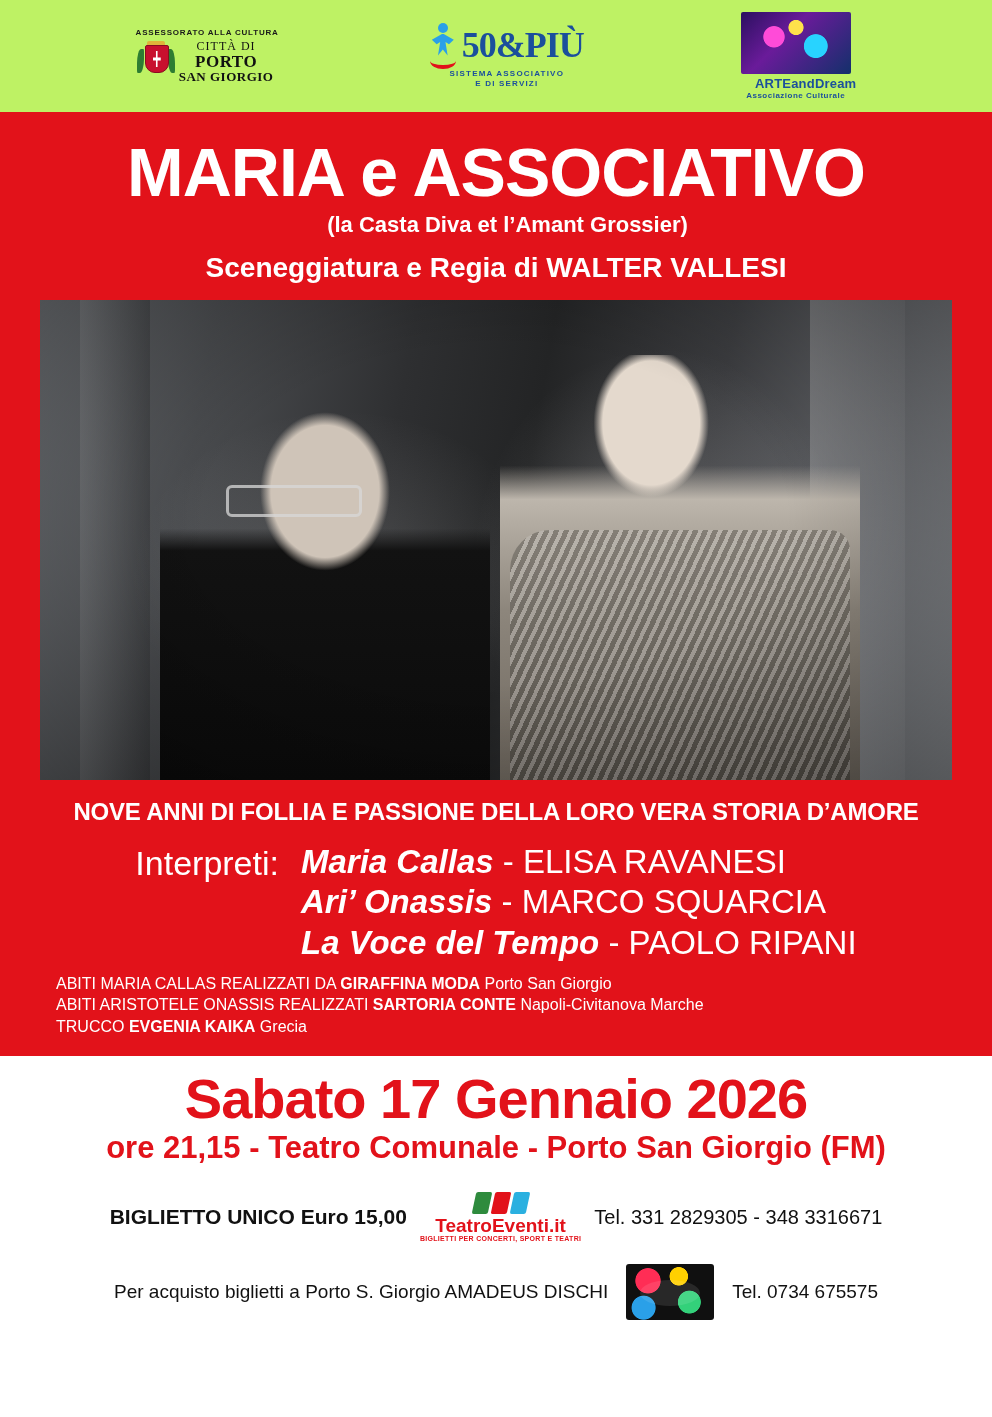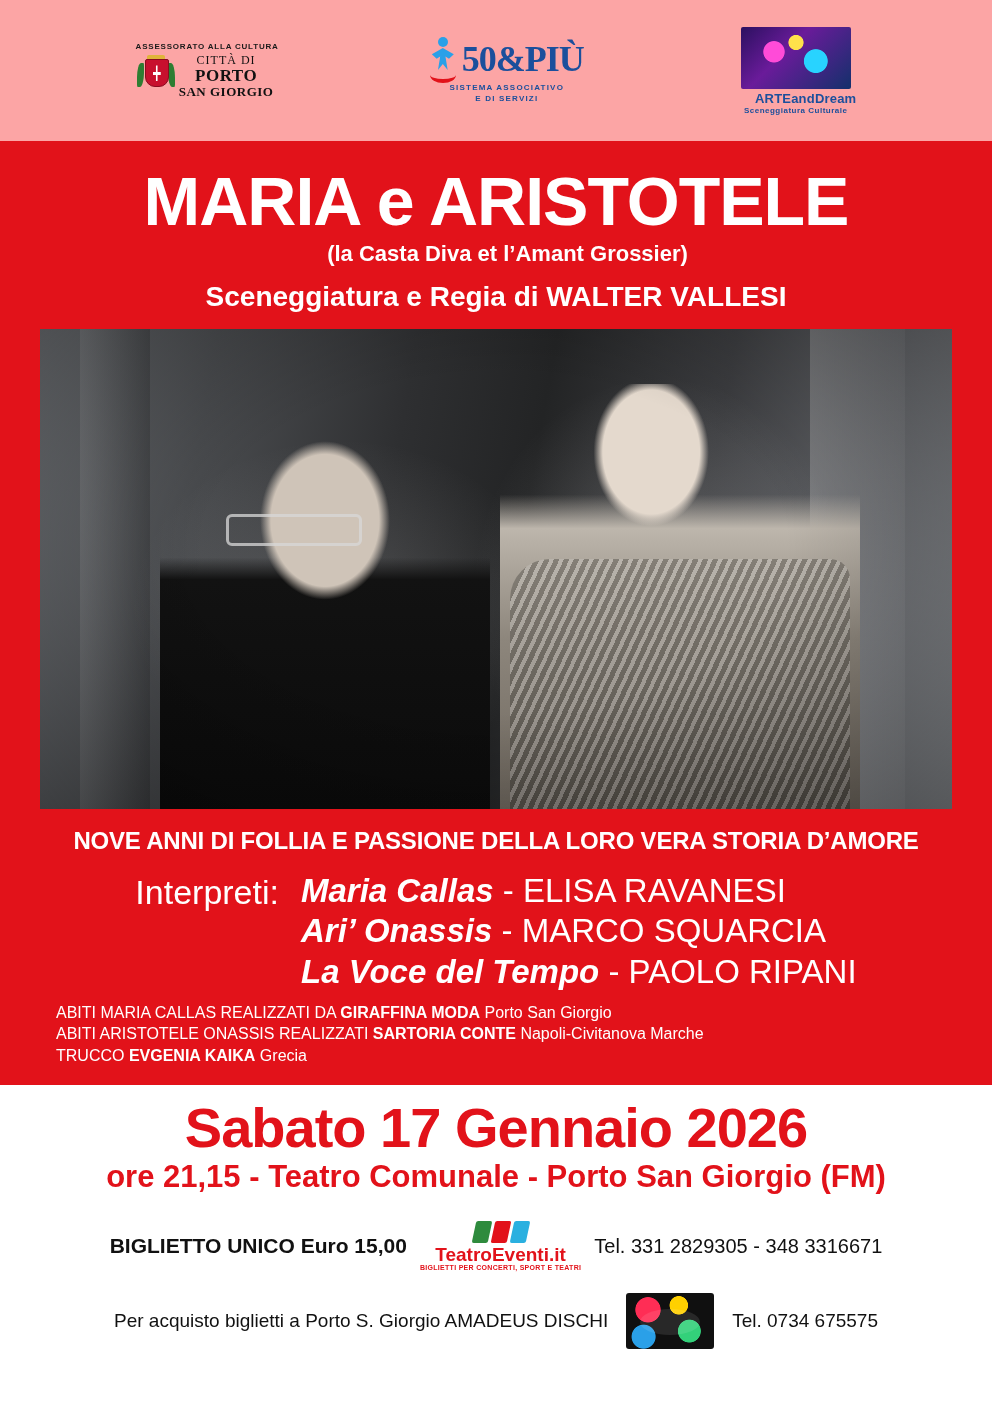--- a/index.html
+++ b/index.html
@@ -11,22 +11,22 @@
     width: 992px;
     height: 1417px;
     font-family: "Liberation Sans", sans-serif;
     color: #111;
     overflow: hidden;
     position: relative;
   }
 
   
   .logo-bar {
-    height: 141px;
-    background: #fca5a5;
+    height: 112px;
+    background: #bef264;
     display: flex;
     align-items: center;
     justify-content: space-around;
     padding: 0 60px;
     box-sizing: border-box;
   }
   .logo-block {
     display: flex;
     flex-direction: column;
     align-items: center;
@@ -419,28 +419,28 @@
       <div>SISTEMA ASSOCIATIVO</div>
       <div>E DI SERVIZI</div>
     </div>
   </div>
 
   <div class="logo-block">
     <div class="arte-img"></div>
     <div class="arte-name">
       <span>ARTE</span><span>and</span><span>Dream</span>
     </div>
-    <div class="arte-sub">Sceneggiatura Culturale</div>
+    <div class="arte-sub">Associazione Culturale</div>
   </div>
 
 </div>
 
 <div class="red-panel">
 
-  <div class="title">MARIA e ARISTOTELE</div>
+  <div class="title">MARIA e ASSOCIATIVO</div>
   <div class="subtitle">(la Casta Diva et l’Amant Grossier)</div>
   <div class="director">Sceneggiatura e Regia di WALTER VALLESI</div>
 
   <div class="photo-wrap">
     <div class="photo-bg"></div>
     <div class="pillar p1"></div>
     <div class="pillar p2"></div>
     <div class="man"></div>
     <div class="man-glasses"></div>
     <div class="woman"></div>

